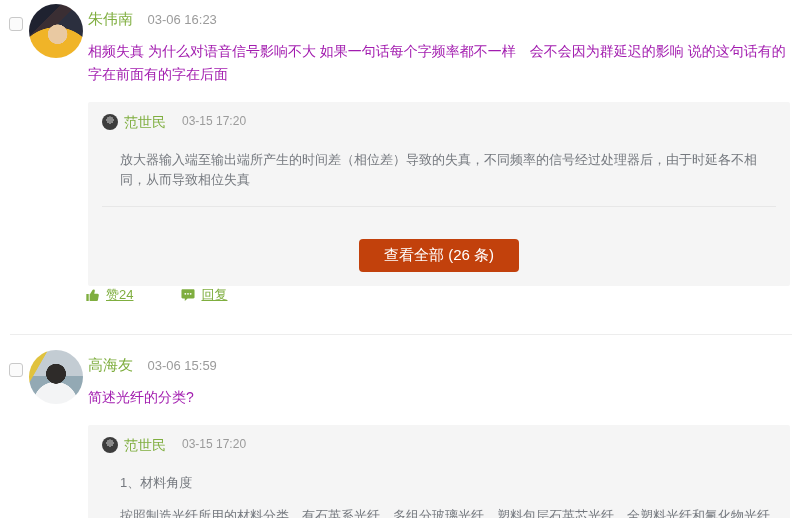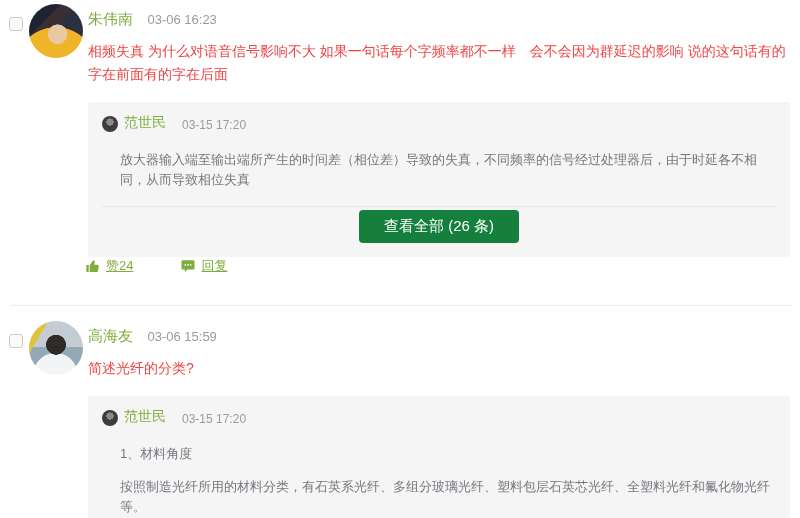--- a/index.html
+++ b/index.html
@@ -21,35 +21,35 @@
     background-image:
       radial-gradient(circle at 50% 44%, #2e2b29 0 24%, rgba(0,0,0,0) 25%),
       radial-gradient(circle at 49% 100%, #f3f4f5 0 36%, rgba(0,0,0,0) 37%),
       linear-gradient(120deg, rgba(0,0,0,0) 12%, #e0c23e 13% 22%, rgba(0,0,0,0) 23%),
       linear-gradient(#c3ccd3 0 48%, #93a9b4 48%); }
 
   .head-line { padding-top:8px; }
   .author { color:#7fae3f; font-size:15px; text-decoration:none; cursor:pointer;margin-top:36px; }
   .time { color:#9b9b9b; font-size:13px; margin-left:10px; }
   .content { margin-top:11px; width:702px; font-size:14px; line-height:23px;
-    color:#ef4444; }
+    color:#a21caf; }
 
   .reply-box { margin-top:16px; width:702px; background:#f5f5f5; border-radius:2px;
     padding:12px 14px 14px; }
-  .reply-head { display:flex; align-items:flex-end; }
+  .reply-head { display:flex; align-items:flex-start; }
   .mini-avatar { width:16px; height:16px; border-radius:50%; margin-right:6px;
     background:radial-gradient(circle at 50% 38%, #8a8a8a 0 28%, #3d3d3d 29%);
     flex:0 0 16px; cursor:pointer; }
   .reply-author { color:#7fae3f; font-size:14px; text-decoration:none; cursor:pointer; }
   .reply-time { color:#9b9b9b; font-size:12px; margin-left:16px; }
   .reply-text { margin:18px 0 0 18px; font-size:13px; line-height:20px; color:#75797f; }
   .reply-text + .reply-text { margin-top:13px; }
   .inner-divider { border-top:1px solid #e7e7e7; margin-top:16px; }
   .btn-row { text-align:center; }
-  .view-all-btn { margin-top:3px; background:#15803d; color:#fff; border:0;
+  .view-all-btn { margin-top:32px; background:#c2410c; color:#fff; border:0;
     border-radius:4px; font-size:15px; padding:7px 25px; cursor:pointer;
     font-family:inherit; }
 
   .actions { margin-left:-3px; display:flex; 
     color:#7fae3f; font-size:13px;text-decoration:underline; }
   .action { display:inline-flex; align-items:center; gap:5px; cursor:pointer; }
   .action + .action { margin-left:47px; }
   .action svg { width:16px; height:16px; display:block; }
 
   .post-divider { border-top:1px solid #ededed; margin:30px 8px 13px 10px; }

